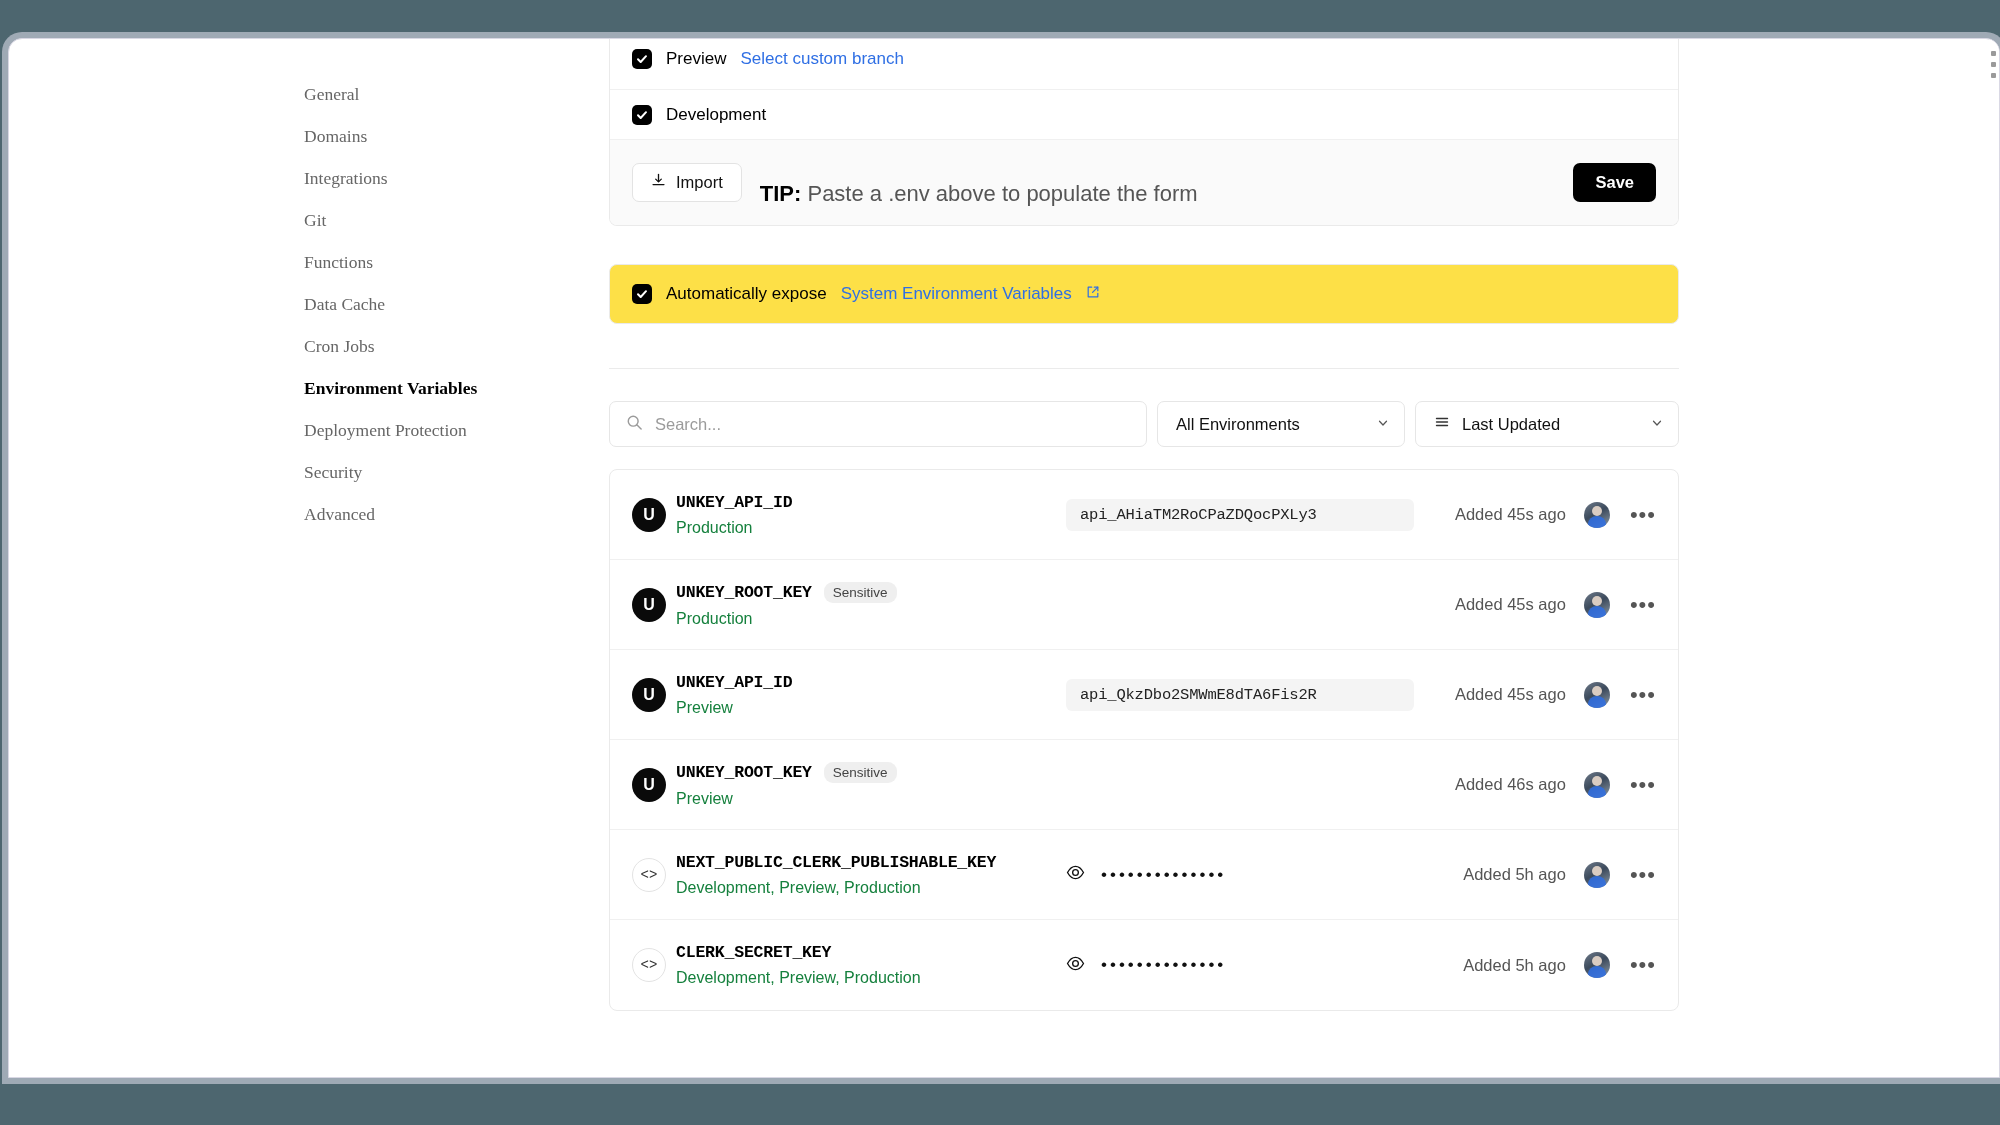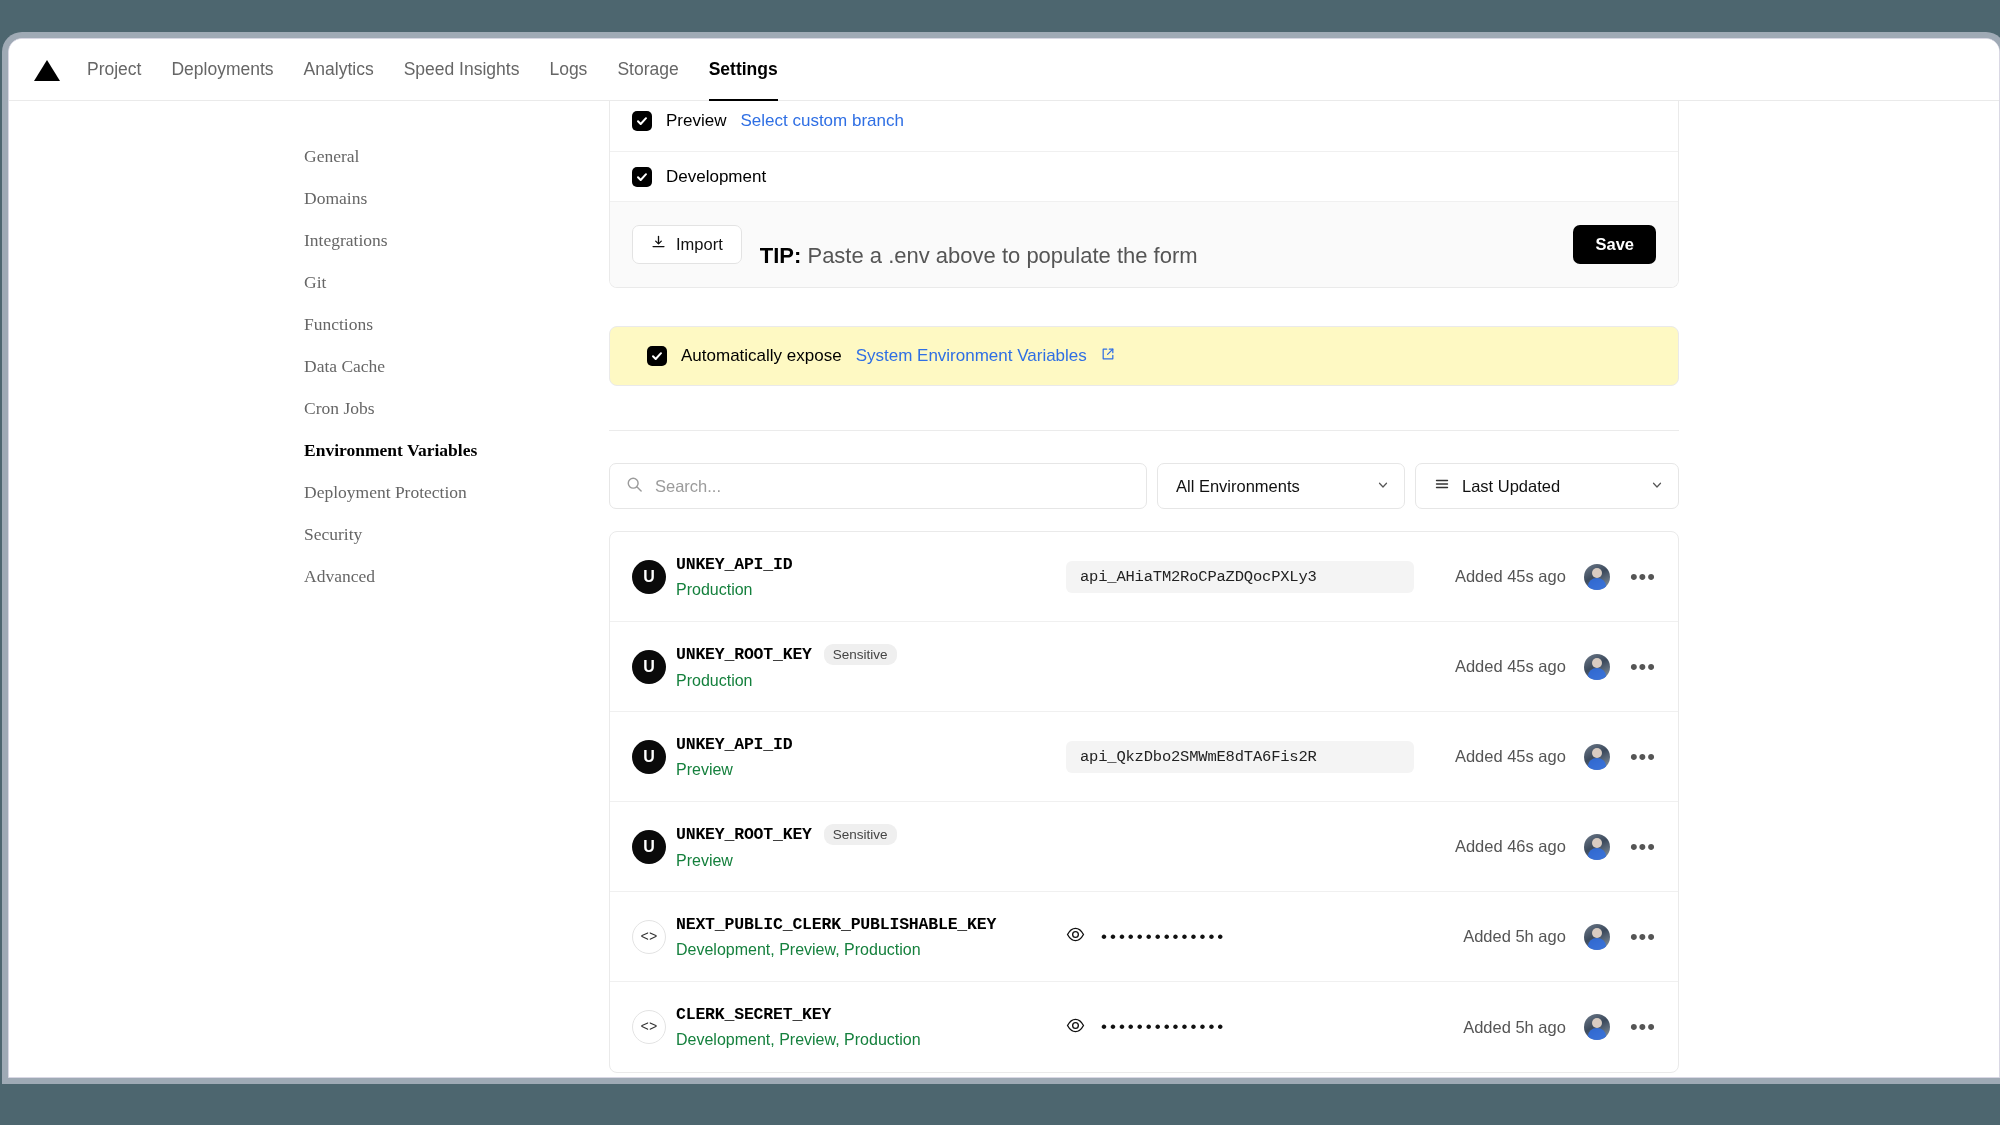--- a/index.html
+++ b/index.html
@@ -149,25 +149,25 @@
     font-weight: 600;
     cursor: pointer;
     font-family: "Liberation Sans", sans-serif;
   }
 
   
   .expose-card {
     margin-top: 38px;
     border: 1px solid #eaeaea;
     border-radius: 8px;
-    background: #fef9c3;
+    background: #fde047;
     display: flex;
     align-items: center;
     gap: 14px;
-    padding: 19px 37px;
+    padding: 19px 22px;
   }
 
   .divider {
     margin-top: 44px;
     height: 1px;
     background: #ebebeb;
   }
 
   
   .filter-bar {
@@ -347,36 +347,20 @@
   .grip i {
     display: block; width: 5px; height: 5px; margin-bottom: 6px;
     background: #9a9a9a; border-radius: 1px;
   }
 </style>
 </head>
 <body>
 
 <div class="window">
 
-  <div class="topnav">
-    <span class="logo-tri">
-      <svg width="28" height="24" viewBox="0 0 28 24">
-          <polygon points="14,2 27,23 1,23" fill="#000"></polygon>
-        </svg>
-    </span>
-    <div class="navlist" id="topnav-items">
-        <div class="navitem">Project</div>
-        <div class="navitem">Deployments</div>
-        <div class="navitem">Analytics</div>
-        <div class="navitem">Speed Insights</div>
-        <div class="navitem">Logs</div>
-        <div class="navitem">Storage</div>
-        <div class="navitem active">Settings</div>
-      </div>
-  </div>
 
   <div class="page">
 
     <div class="sidebar" id="sidebar-items">
         <div class="side-item">General</div>
         <div class="side-item">Domains</div>
         <div class="side-item">Integrations</div>
         <div class="side-item">Git</div>
         <div class="side-item">Functions</div>
         <div class="side-item">Data Cache</div>

